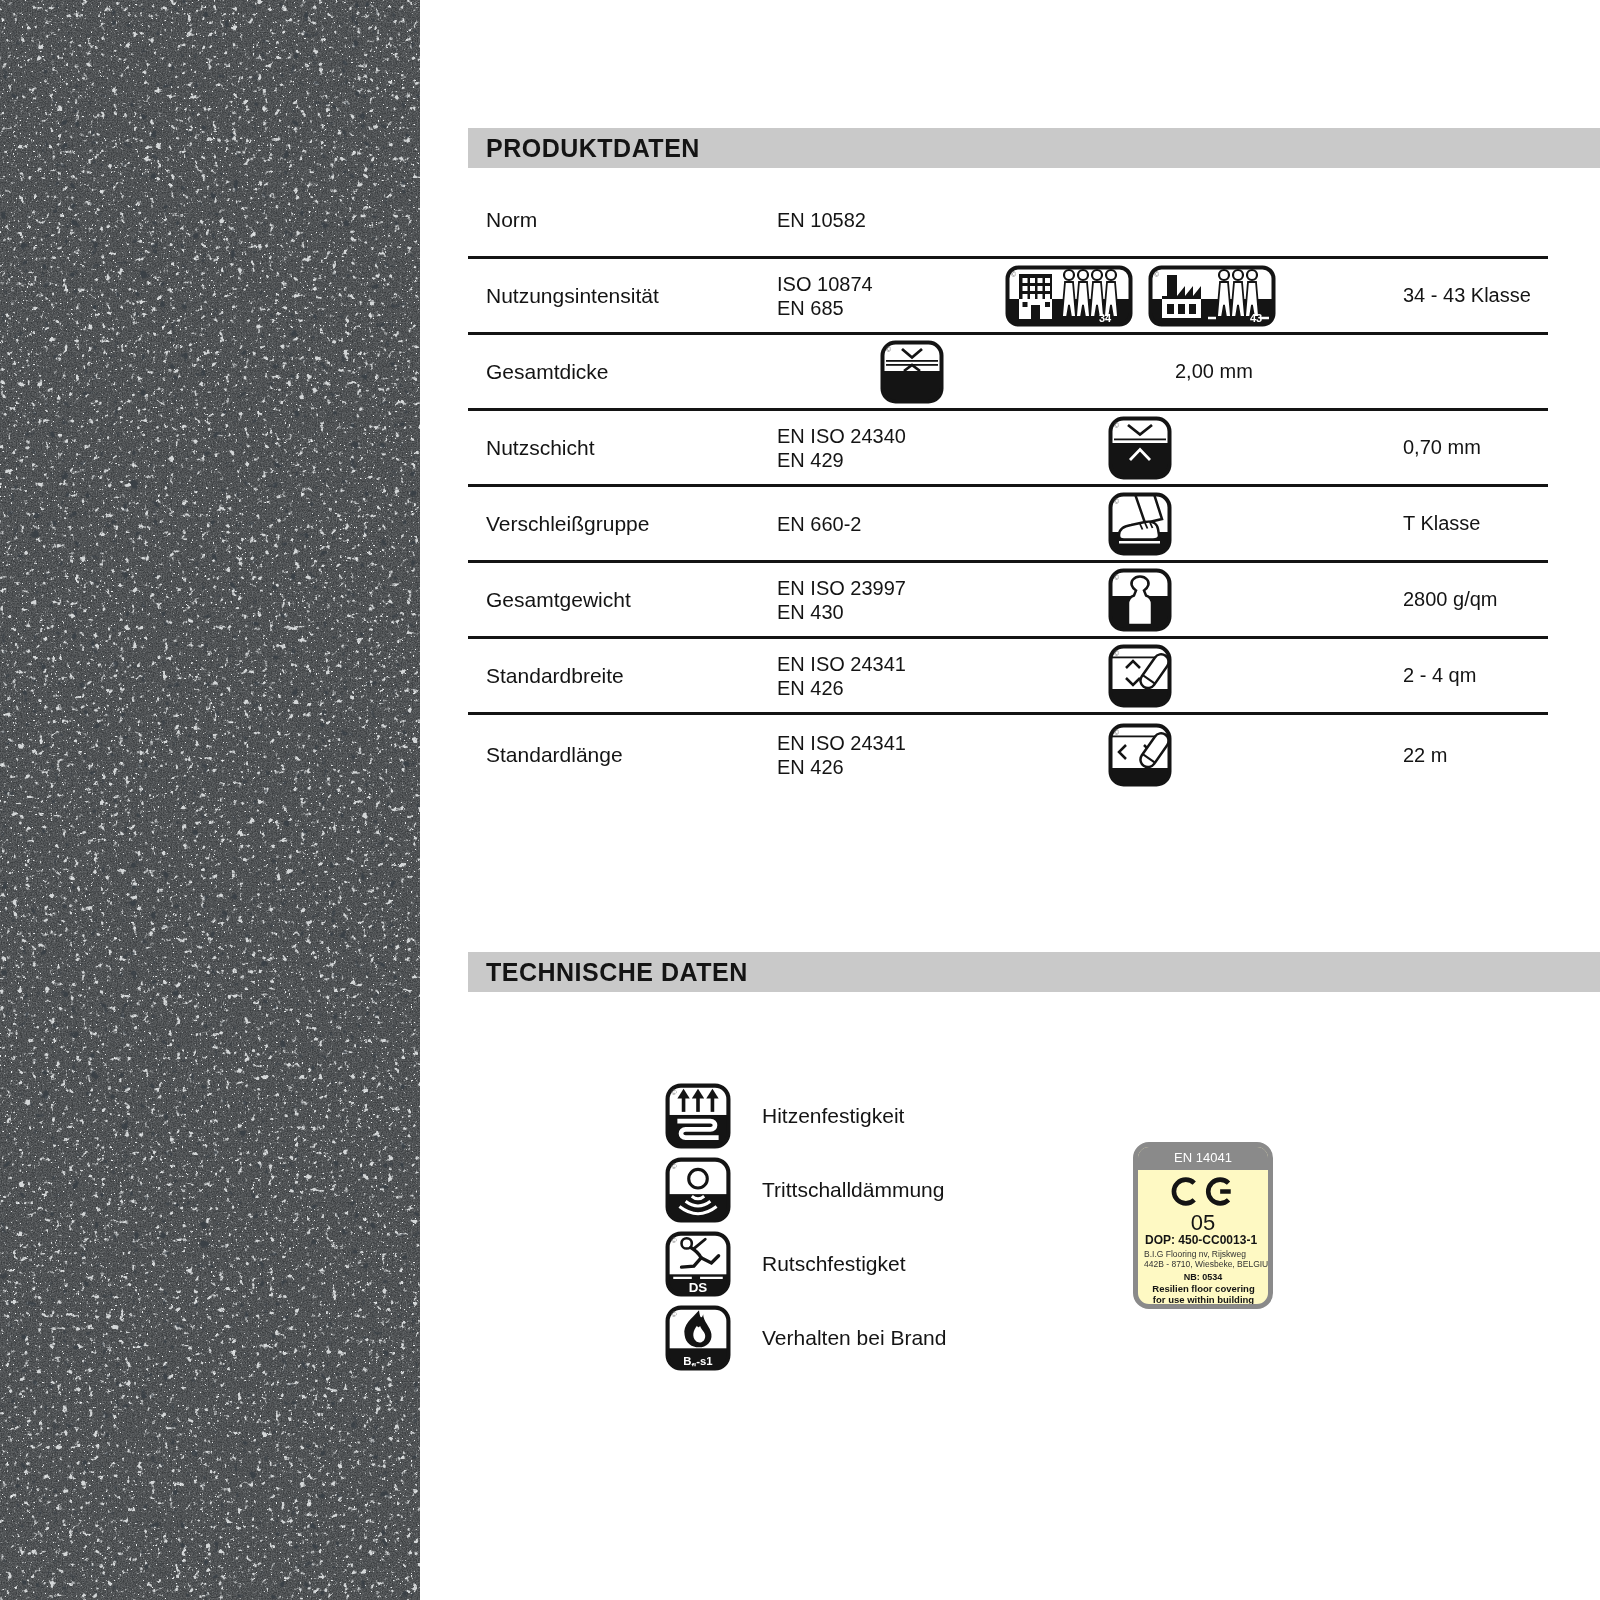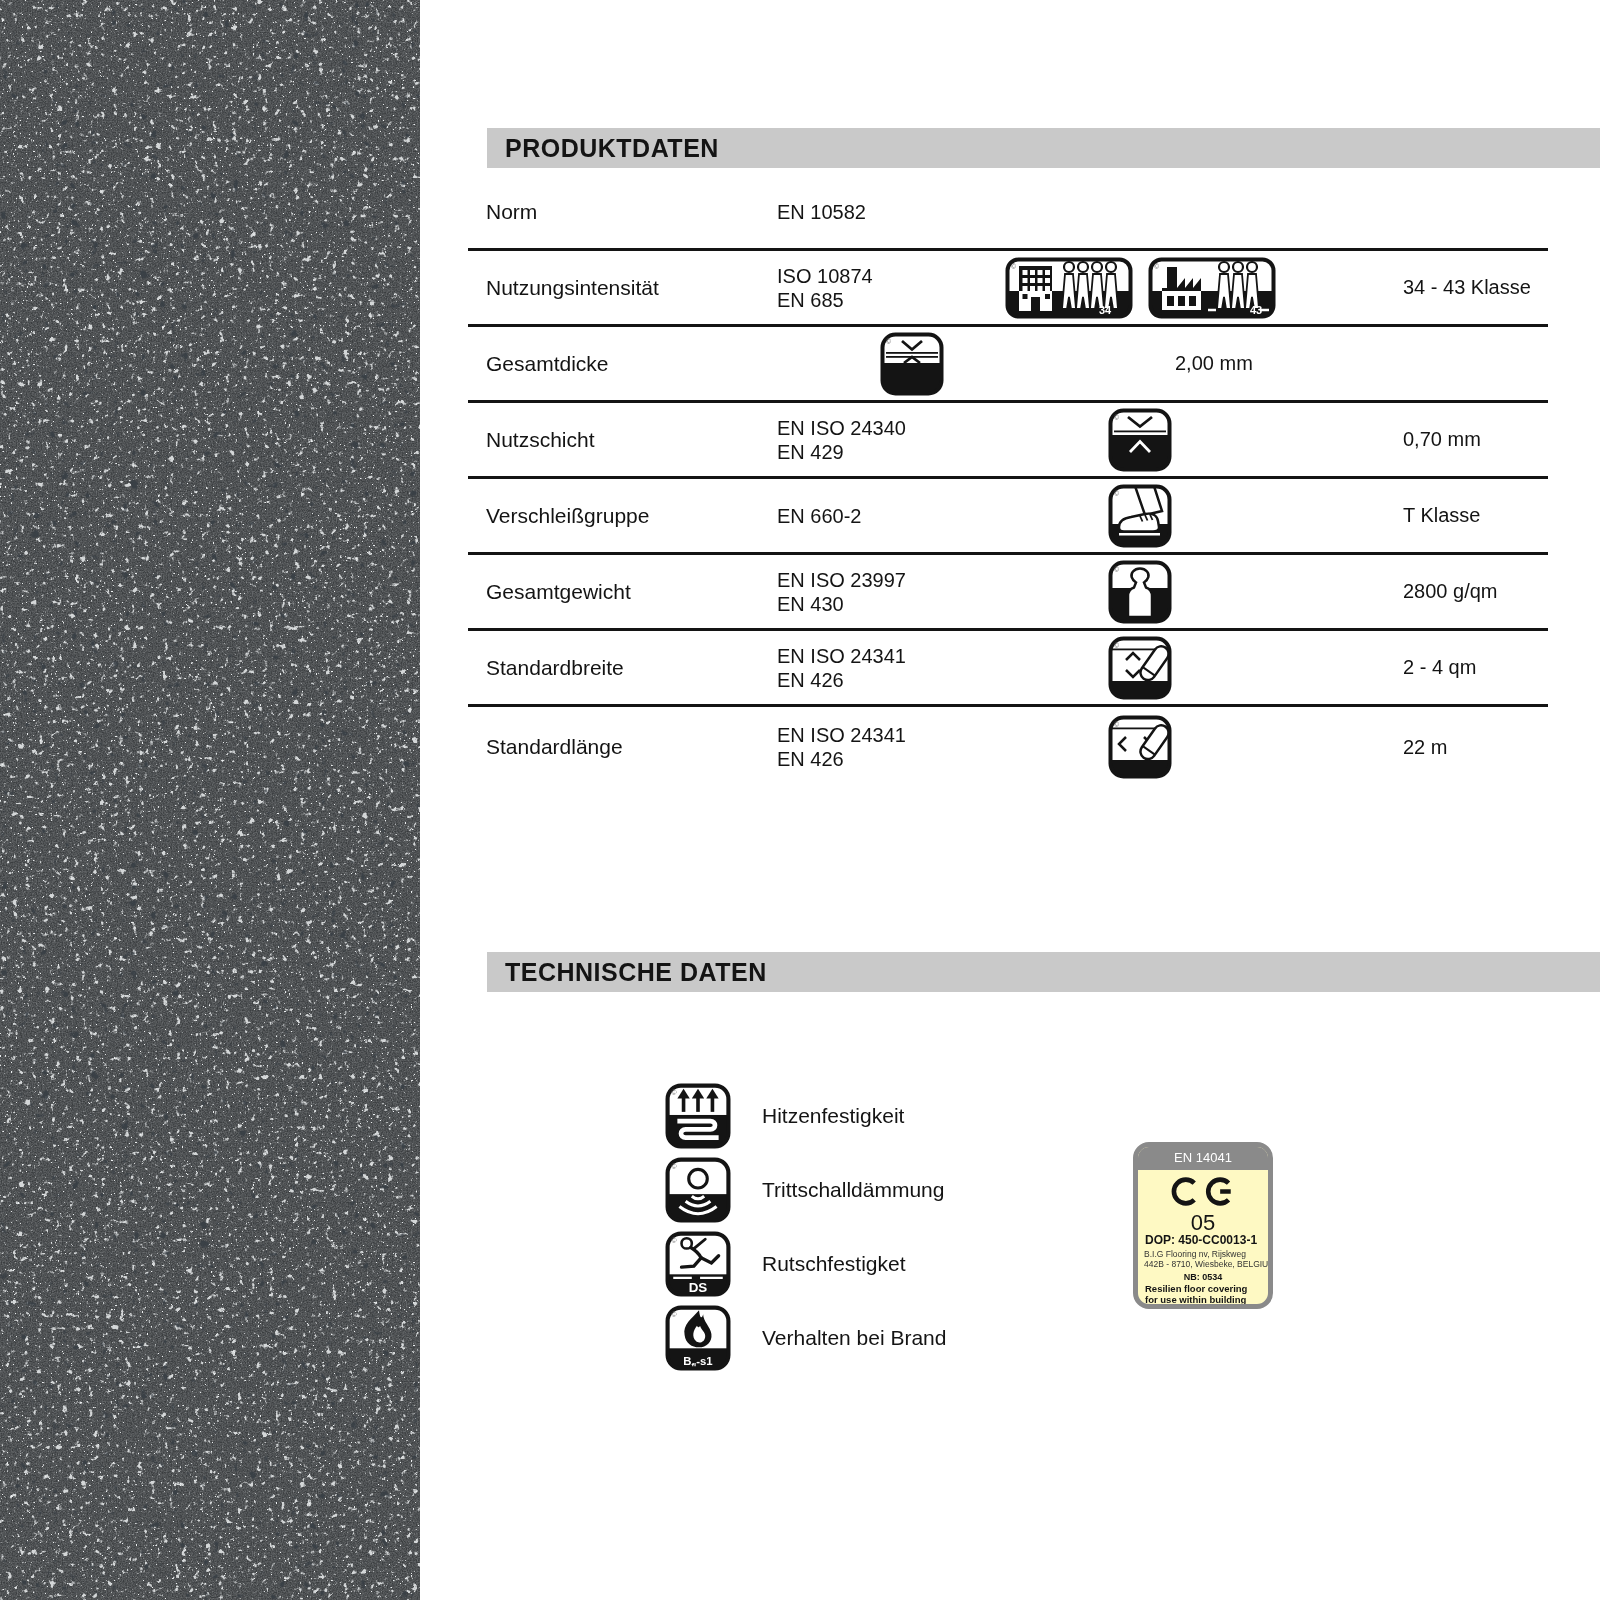--- a/index.html
+++ b/index.html
@@ -3,25 +3,25 @@
 <meta charset="utf-8">
 <style>
   *{margin:0;padding:0;box-sizing:border-box}
   html,body{background:#fff}
   body{width:1600px;height:1600px;font-family:"Liberation Sans",sans-serif;color:#141414}
   .page{position:relative;width:1600px;height:1600px;overflow:hidden;background:#fff}
 
   .texture{position:absolute;left:0;top:0;width:420px;height:1600px}
   .texture svg{display:block;width:420px;height:1600px}
 
-  .bar{position:absolute;left:487px;right:0;height:40px;background:#c9c9c9;display:flex;align-items:center;padding-left:18px;font-size:25px;font-weight:bold;letter-spacing:.5px;color:#141414}
+  .bar{position:absolute;left:468px;right:0;height:40px;background:#c9c9c9;display:flex;align-items:center;padding-left:18px;font-size:25px;font-weight:bold;letter-spacing:.5px;color:#141414}
   #bar-produkt{top:128px}
   #bar-tech{top:952px}
 
-  .table{position:absolute;left:468px;top:176px;width:1080px}
+  .table{position:absolute;left:468px;top:184px;width:1080px}
   .row{display:flex;align-items:center}
   .row.bb{border-bottom:3px solid #141414}
   .r0{height:75px}
   .rN{height:76px}
   .rL{height:80px}
   .c1{width:309px;padding-left:18px;font-size:21px}
   .c2{width:228px;font-size:20px;line-height:24px}
   .c3{width:398px;display:flex;align-items:center}
   .c3 .single{margin-left:103px}
   .c4{flex:1;font-size:20px}
@@ -33,21 +33,21 @@
   .tech-row .tico{width:66px;height:66px;flex:0 0 auto}
   .tech-label{margin-left:31px;font-size:21px}
 
   .ce{position:absolute;left:1133px;top:1142px;width:140px;height:167px;border:5px solid #8a8a8a;border-radius:16px;background:#fef9c3;overflow:hidden;text-align:center}
   .ce-head{background:#8a8a8a;color:#fff;font-size:13px;height:23px;line-height:21px}
   .ce-mark{width:72px;height:33px;margin-top:5px}
   .ce-year{font-size:22px;font-weight:normal;line-height:21px}
   .ce-dop{font-size:12px;font-weight:bold;margin-top:0;text-align:left;padding-left:7px;white-space:nowrap}
   .ce-addr{font-size:8.5px;color:#333;line-height:10px;margin-top:2px;text-align:left;padding-left:6px;white-space:nowrap}
   .ce-nb{font-size:9px;font-weight:bold;margin-top:3px}
-  .ce-desc{font-size:9.5px;font-weight:bold;text-align:left;padding:1px 6px 0 7px;line-height:11px}
+  .ce-desc{font-size:9.5px;font-weight:bold;text-align:center;padding:1px 6px 0 7px;line-height:11px}
 </style>
 </head>
 <body>
 
 <div class="page">
 
   <div class="texture">
     <svg viewBox="0 0 420 1600" preserveAspectRatio="none">
       <defs>
         <filter id="fGrain" x="0%" y="0%" width="100%" height="100%">

